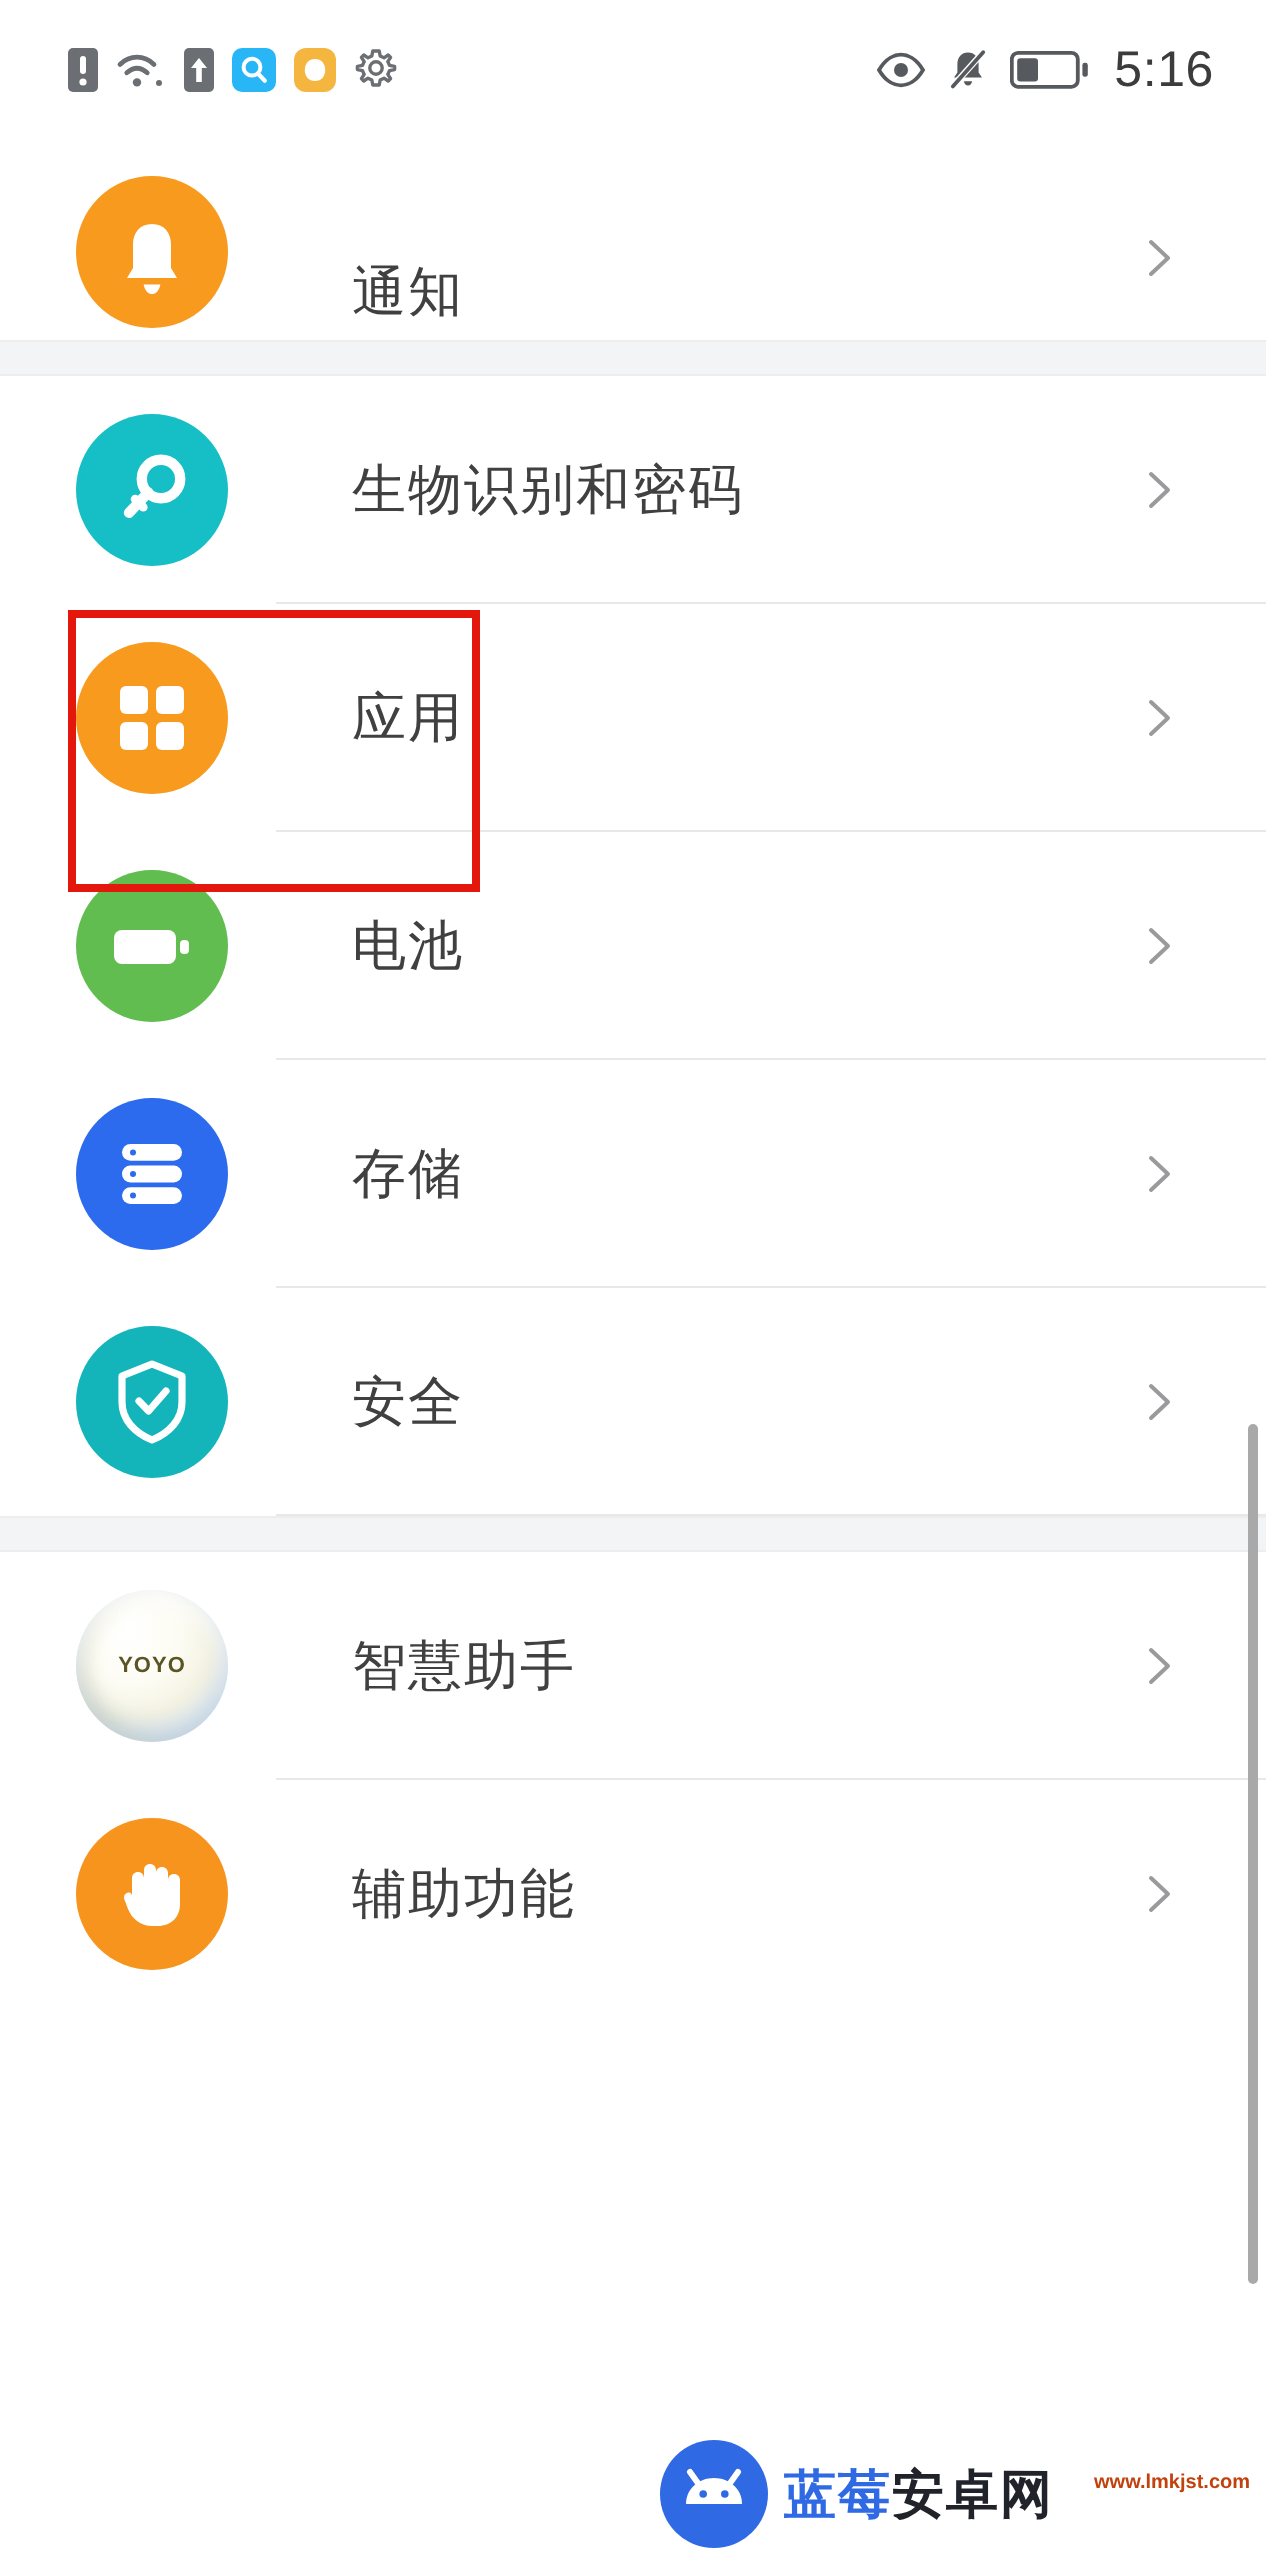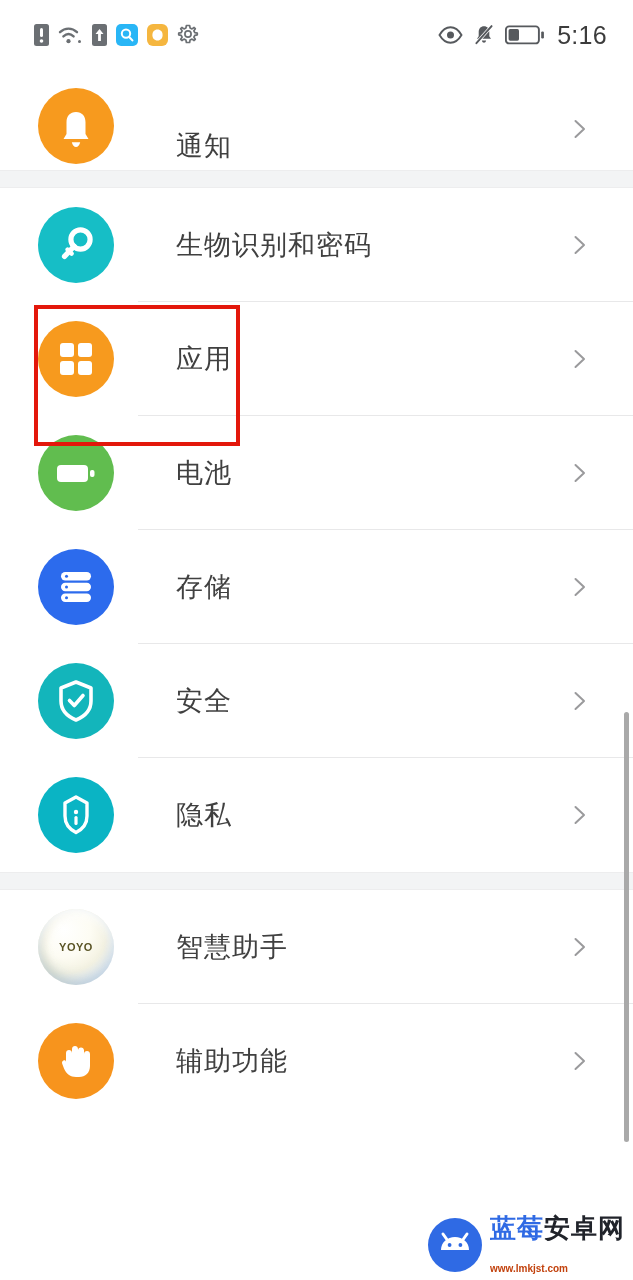--- a/index.html
+++ b/index.html
@@ -181,21 +181,21 @@
     display: flex;
     align-items: center;
     gap: 8px;
     z-index: 40;
   }
   .wm-logo {
     width: 54px; height: 54px; border-radius: 50%;
     background: #2f6ae4;
     display: flex; align-items: center; justify-content: center;
   }
-  .wm-textblock { display: flex; flex-direction: column; line-height: 1; gap: 20px; }
+  .wm-textblock { display: flex; flex-direction: row; line-height: 1; gap: 20px; }
   .wm-cn {
     font-size: 26px;
     font-weight: bold;
     letter-spacing: 1px;
     font-family: "Liberation Sans", sans-serif;
   }
   .wm-cn .wm-cn-a { color: #2f6ae4; }
   .wm-cn .wm-cn-b { color: #20232a; }
   .wm-url {
     font-size: 10px;
@@ -386,33 +386,20 @@
             <path d="M13.5 21.5 L18.3 26.5 L27 16.5" fill="none" stroke="#ffffff" stroke-width="3.6" stroke-linecap="round" stroke-linejoin="round"></path>
           </svg>
         </div>
         <div class="row-label">安全</div>
         <svg class="chevron" viewBox="0 0 22 22">
           <path d="M6.5 3 L15 11 L6.5 19" fill="none" stroke="#9a9a9c" stroke-width="2" stroke-linecap="round" stroke-linejoin="round"></path>
         </svg>
         <div class="divider"></div>
       </div>
 
-      <div class="row">
-        <div class="row-icon" style="background:#0ab4c4;">
-          <svg class="ic-svg" width="40" height="44" viewBox="0 0 40 44">
-            <path d="M20 4 L31 10 L31 23 C31 31 26 36.5 20 39.5 C14 36.5 9 31 9 23 L9 10 Z" fill="none" stroke="#ffffff" stroke-width="3.4" stroke-linejoin="round"></path>
-            <circle cx="20" cy="19" r="2.2" fill="#ffffff"></circle>
-            <rect x="18.4" y="23" width="3.2" height="9" rx="1.6" fill="#ffffff"></rect>
-          </svg>
-        </div>
-        <div class="row-label">隐私</div>
-        <svg class="chevron" viewBox="0 0 22 22">
-          <path d="M6.5 3 L15 11 L6.5 19" fill="none" stroke="#9a9a9c" stroke-width="2" stroke-linecap="round" stroke-linejoin="round"></path>
-        </svg>
-      </div>
 
     </div>
 
     <div class="group-gap"></div>
 
     <div class="group">
 
 
       <div class="row">
         <div class="row-icon yoyo-bubble">

